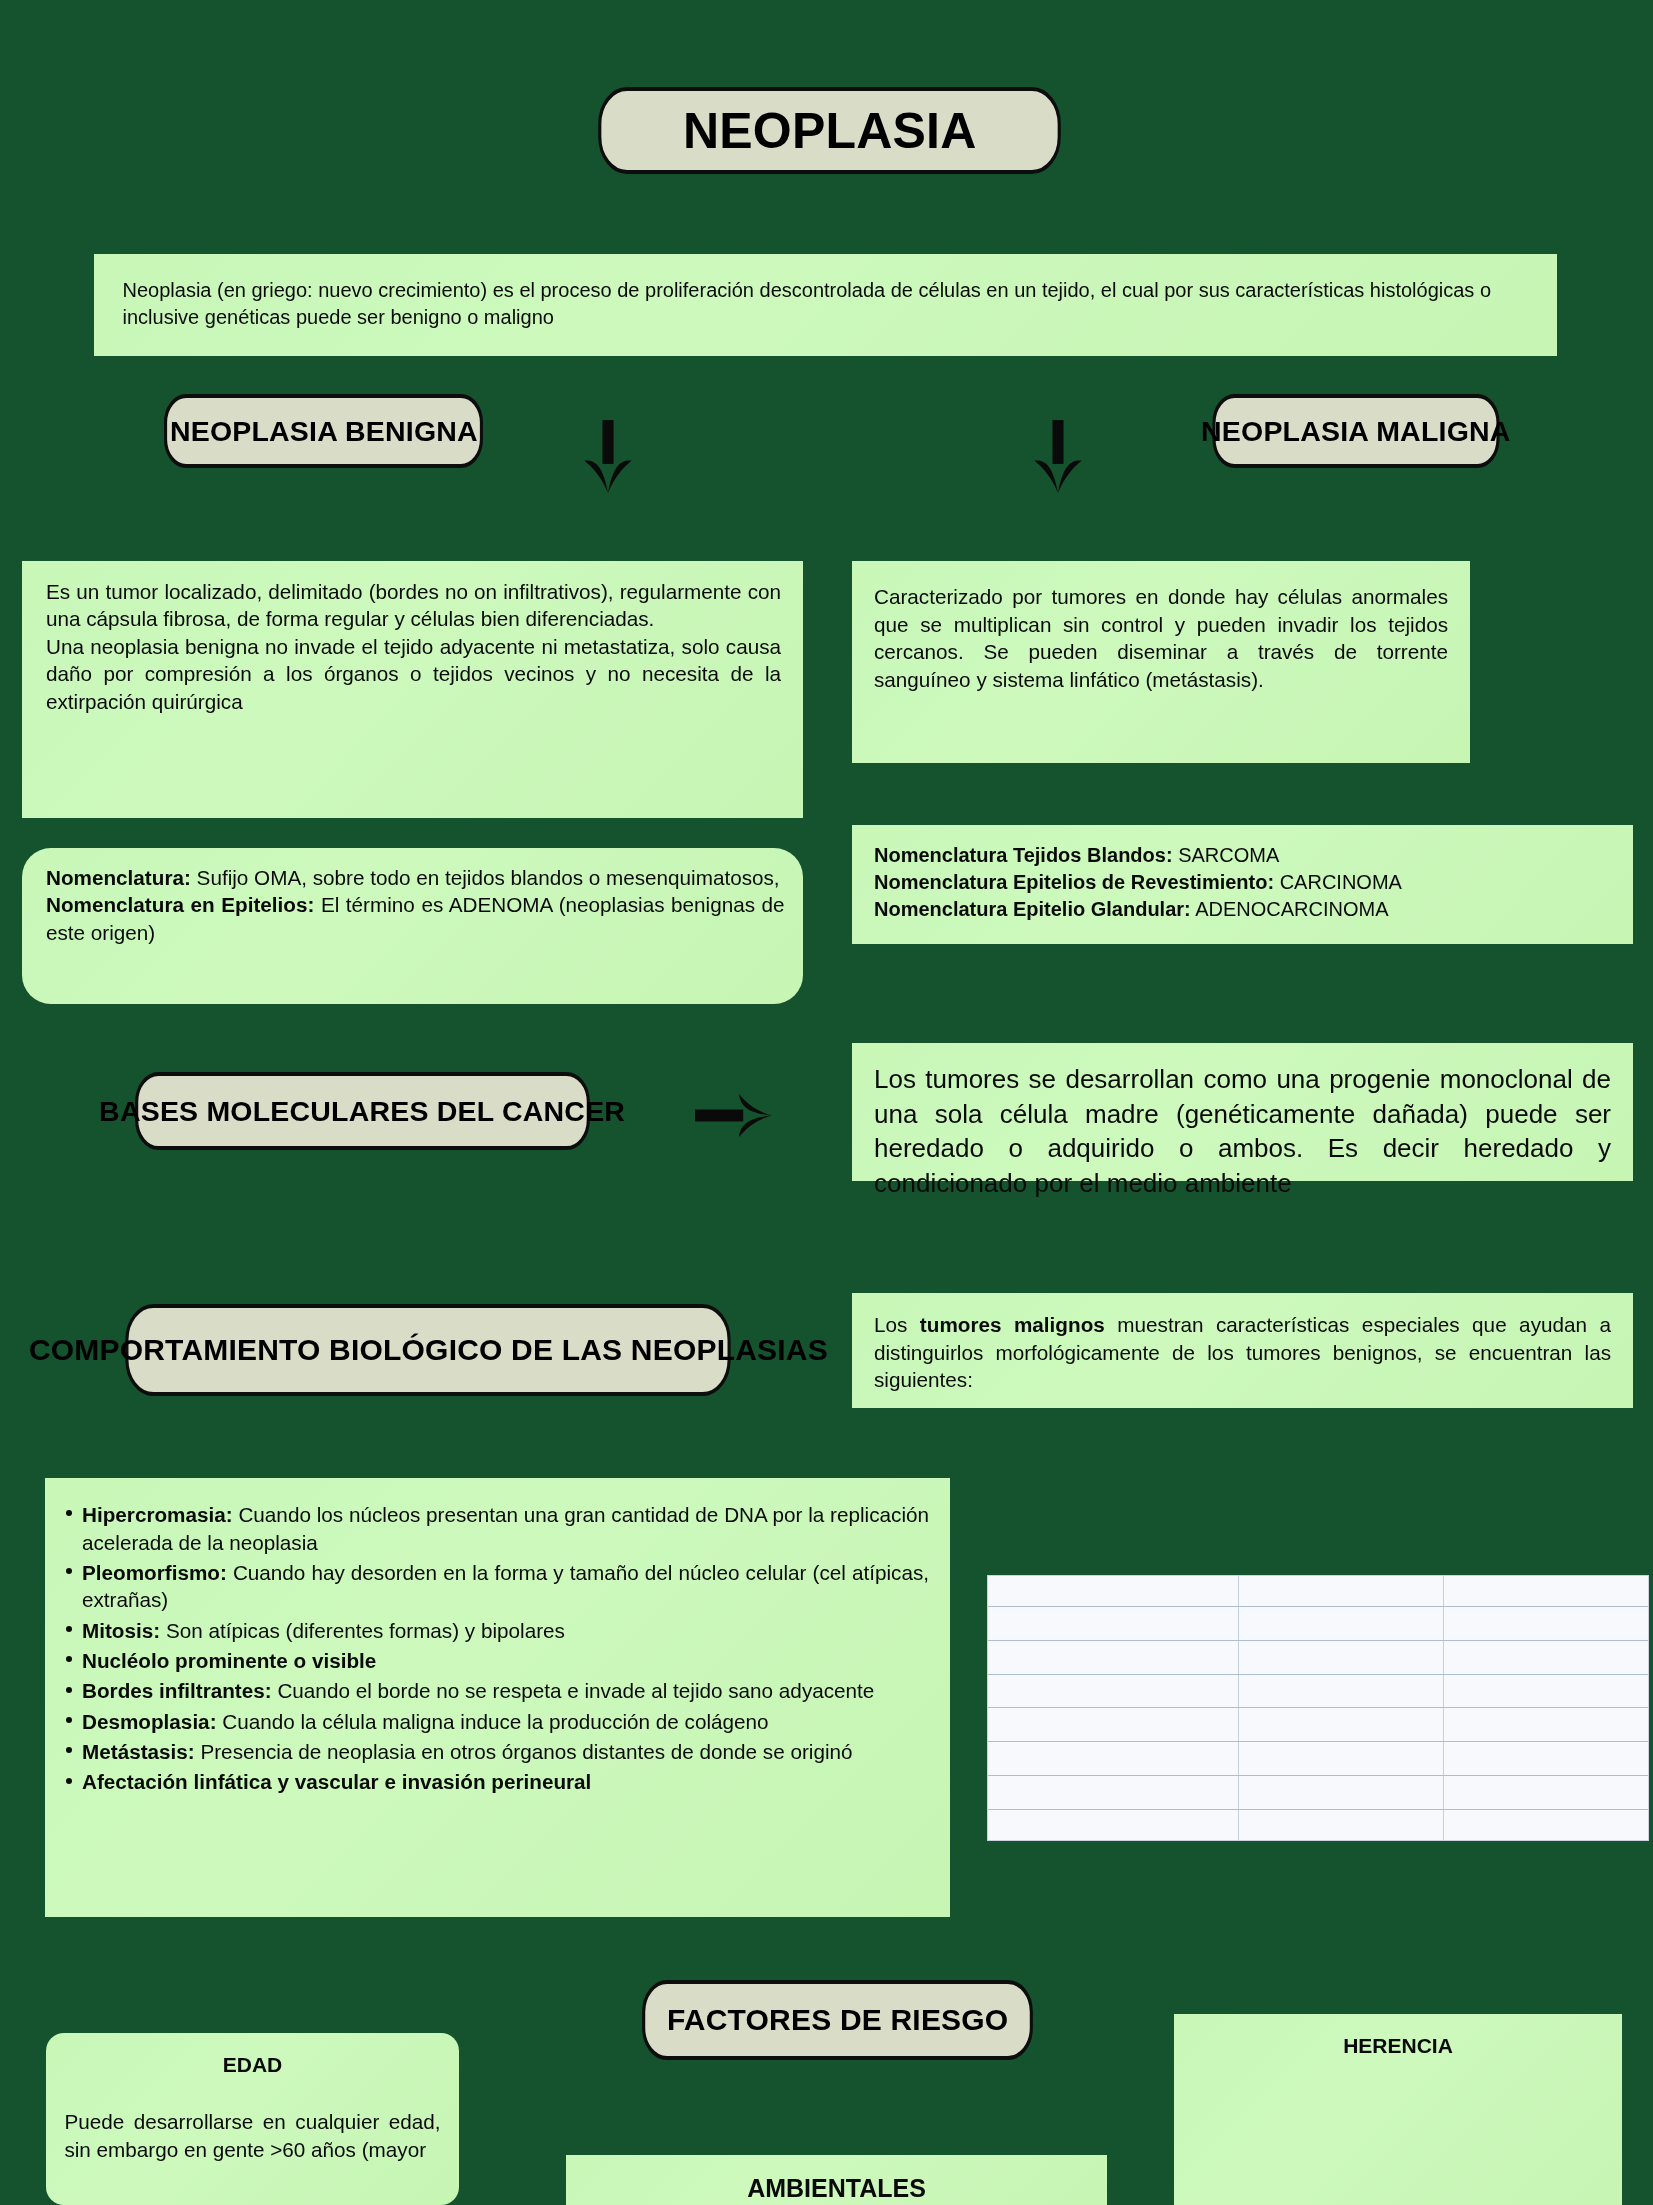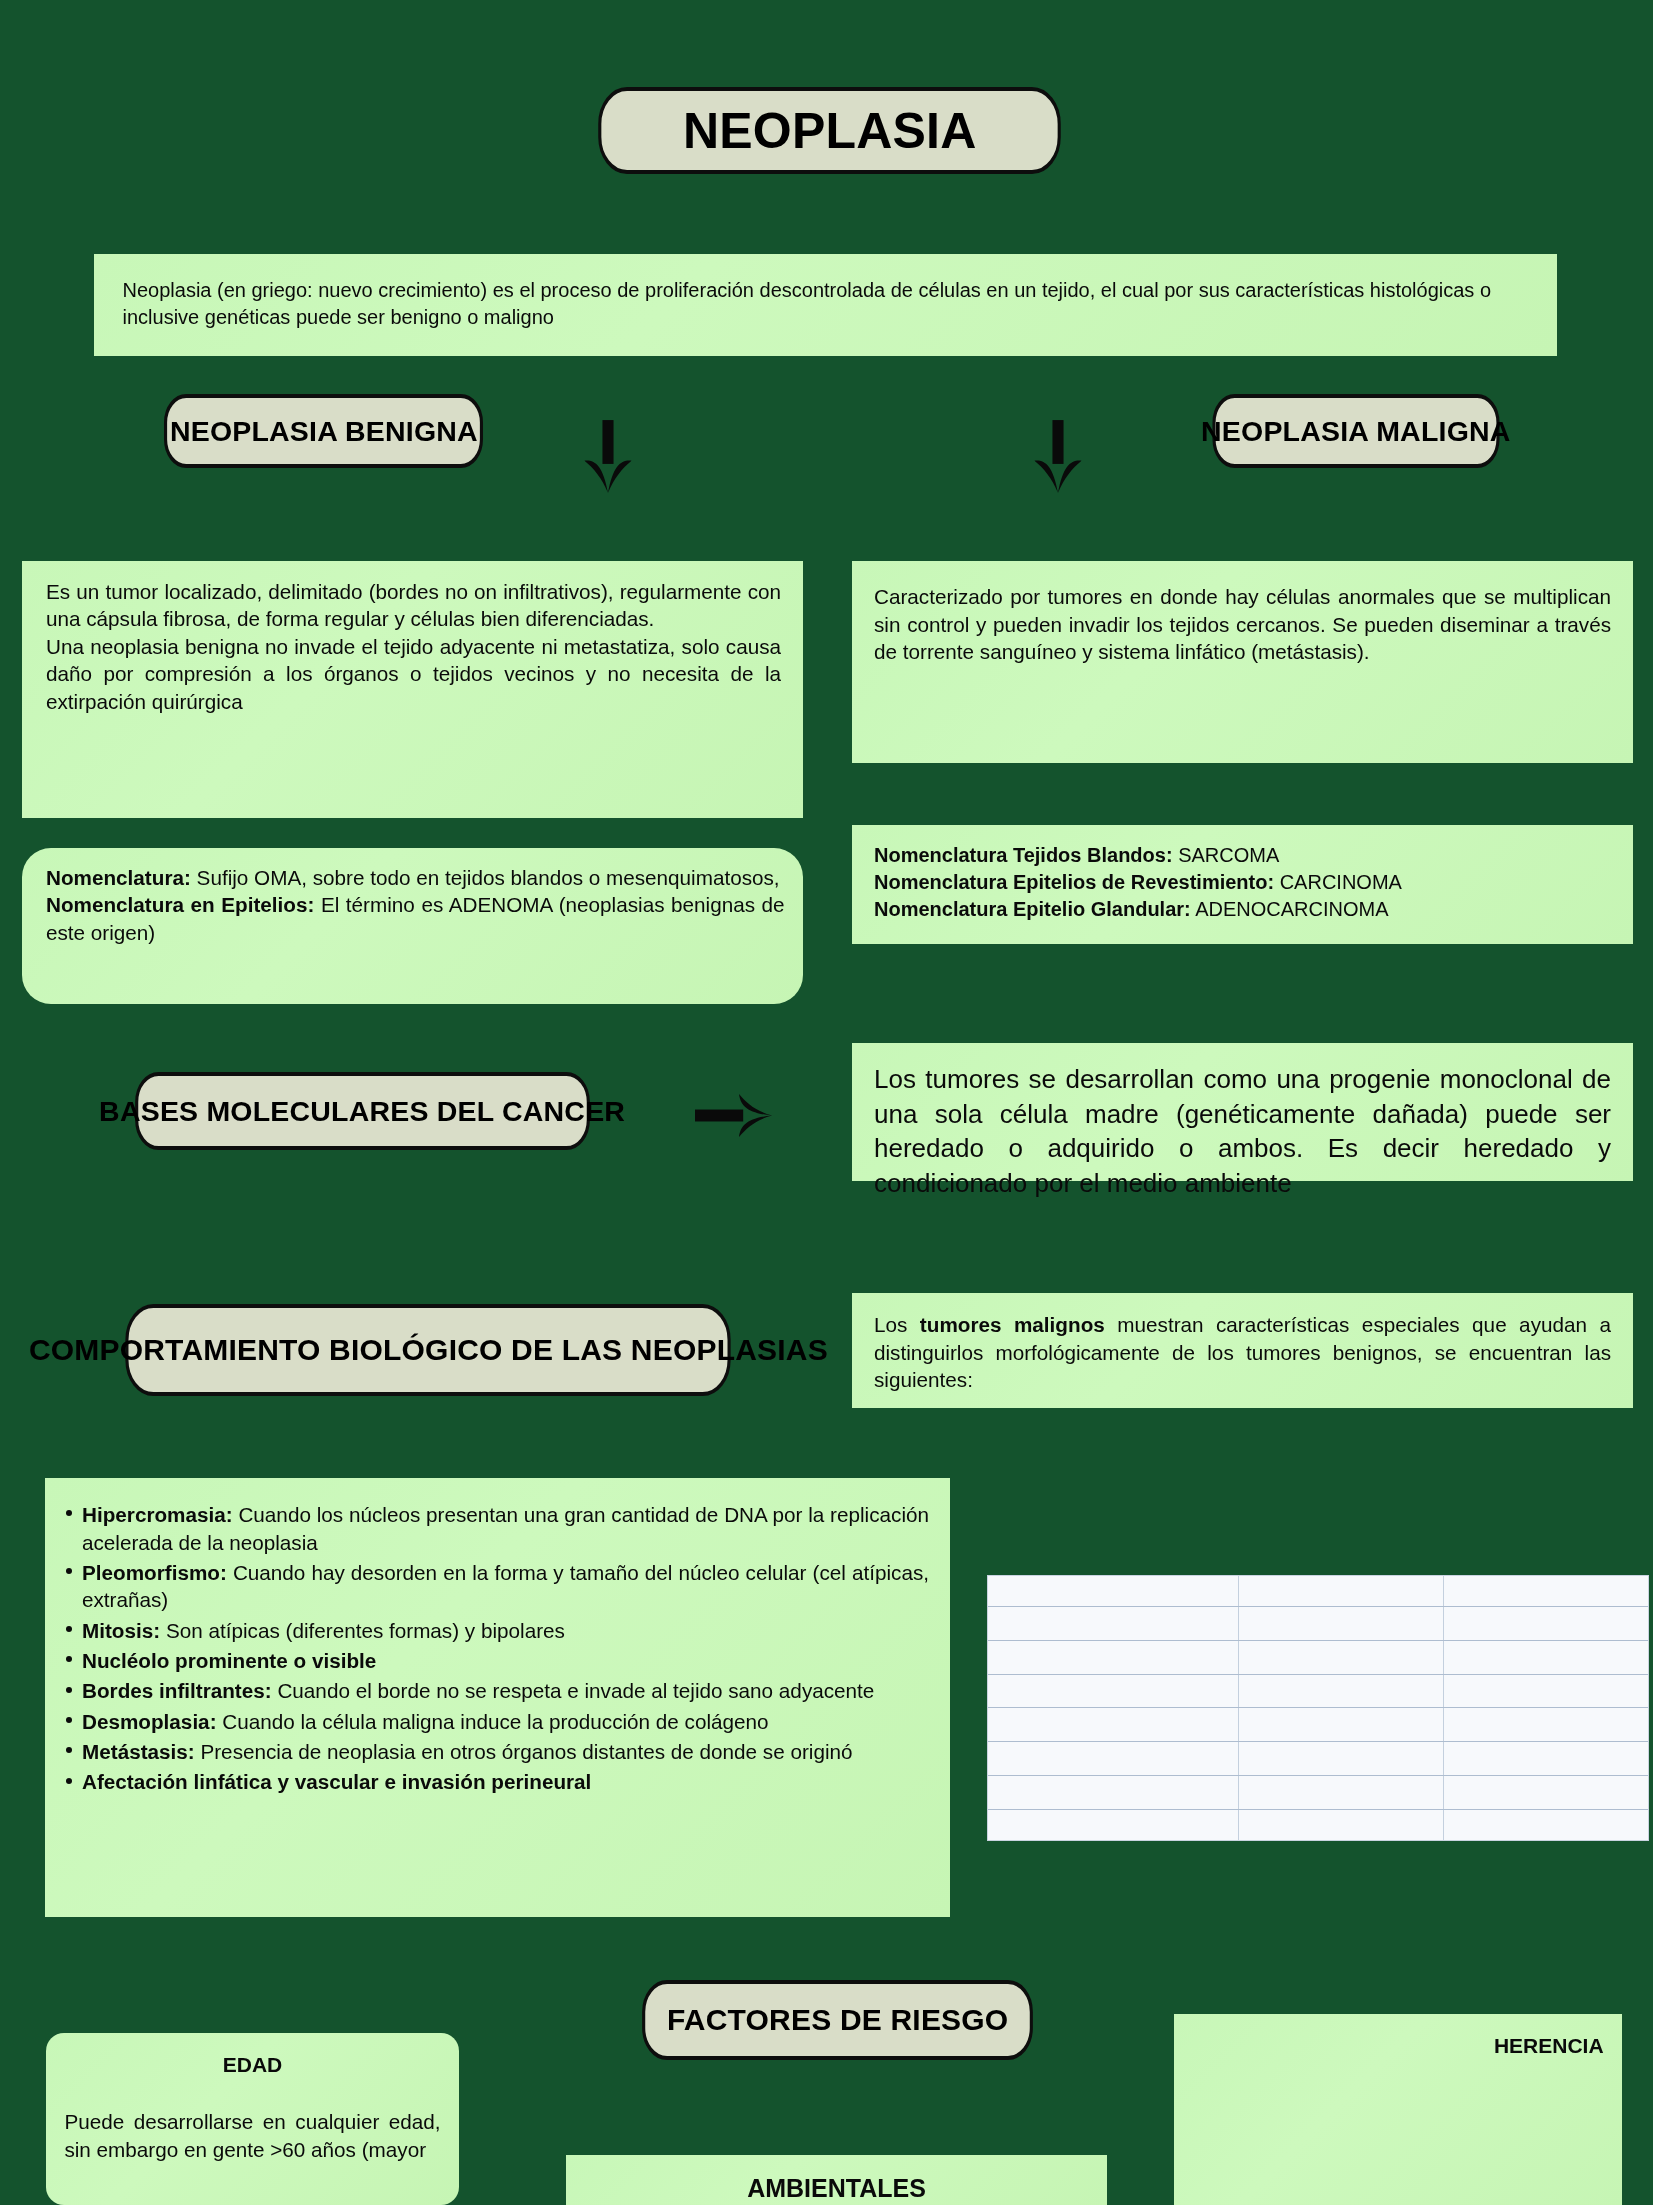--- a/index.html
+++ b/index.html
@@ -159,21 +159,21 @@
 
   <div class="greenbox" style="left:22px; top:848px; width:781px; height:156px; padding:15.6px 18.4px 0 24px; font-size:20.7px; line-height:1.33;border-radius:29px;">
     <p>
       <span class="b">Nomenclatura:</span><span> Sufijo OMA, sobre todo en tejidos blandos o mesenquimatosos,</span>
     </p>
     <p class="just">
       <span class="b">Nomenclatura en Epitelios:</span><span> El término es ADENOMA (neoplasias benignas de este origen)</span>
     </p>
   </div>
 
-  <div class="greenbox" style="left:852px; top:561px; width:781px; height:202px; padding:22px 22px 0 22px; font-size:20.7px; line-height:1.33;">
+  <div class="greenbox" style="left:852px; top:561px; width:618px; height:202px; padding:22px 22px 0 22px; font-size:20.7px; line-height:1.33;">
     <p class="just">Caracterizado por tumores en donde hay células anormales que se multiplican sin control y pueden invadir los tejidos cercanos. Se pueden diseminar a través de torrente sanguíneo y sistema linfático (metástasis).</p>
   </div>
 
   <div class="greenbox" style="left:852px; top:825px; width:781px; height:119px; padding:16.5px 18.4px 0 22px; font-size:20px; line-height:1.36;">
     <p>
       <span class="b">Nomenclatura Tejidos Blandos:</span><span> SARCOMA</span>
     </p>
     <p>
       <span class="b">Nomenclatura Epitelios de Revestimiento:</span><span> CARCINOMA</span>
     </p>
@@ -290,17 +290,17 @@
   <div class="greenbox" style="left:46px; top:2033px; width:413px; height:172px; padding:17.5px 18.4px 0 18.4px; font-size:20.7px; line-height:1.33;border-radius:18px;">
     <p style="text-align:center; font-weight:700; font-size:21px; margin-bottom:30px;">EDAD</p>
     <p class="just">Puede desarrollarse en cualquier edad, sin embargo en gente &gt;60 años (mayor</p>
   </div>
 
   <div class="greenbox" style="left:566px; top:2155px; width:541px; height:51px; padding:16.5px 18.4px 0 18.4px; font-size:20.7px; line-height:1.33;">
     <p style="text-align:center; font-weight:700; font-size:25px;">AMBIENTALES</p>
   </div>
 
   <div class="greenbox" style="left:1174px; top:2014px; width:448px; height:191px; padding:17.5px 18.4px 0 18.4px; font-size:20.7px; line-height:1.33;">
-    <p style="text-align:right; font-weight:700; font-size:21px; margin-bottom:27px;">HERENCIA</p>
+    <p style="text-align:center; font-weight:700; font-size:21px; margin-bottom:27px;">HERENCIA</p>
   </div>
 
 </div>
 
 
 </body></html>

